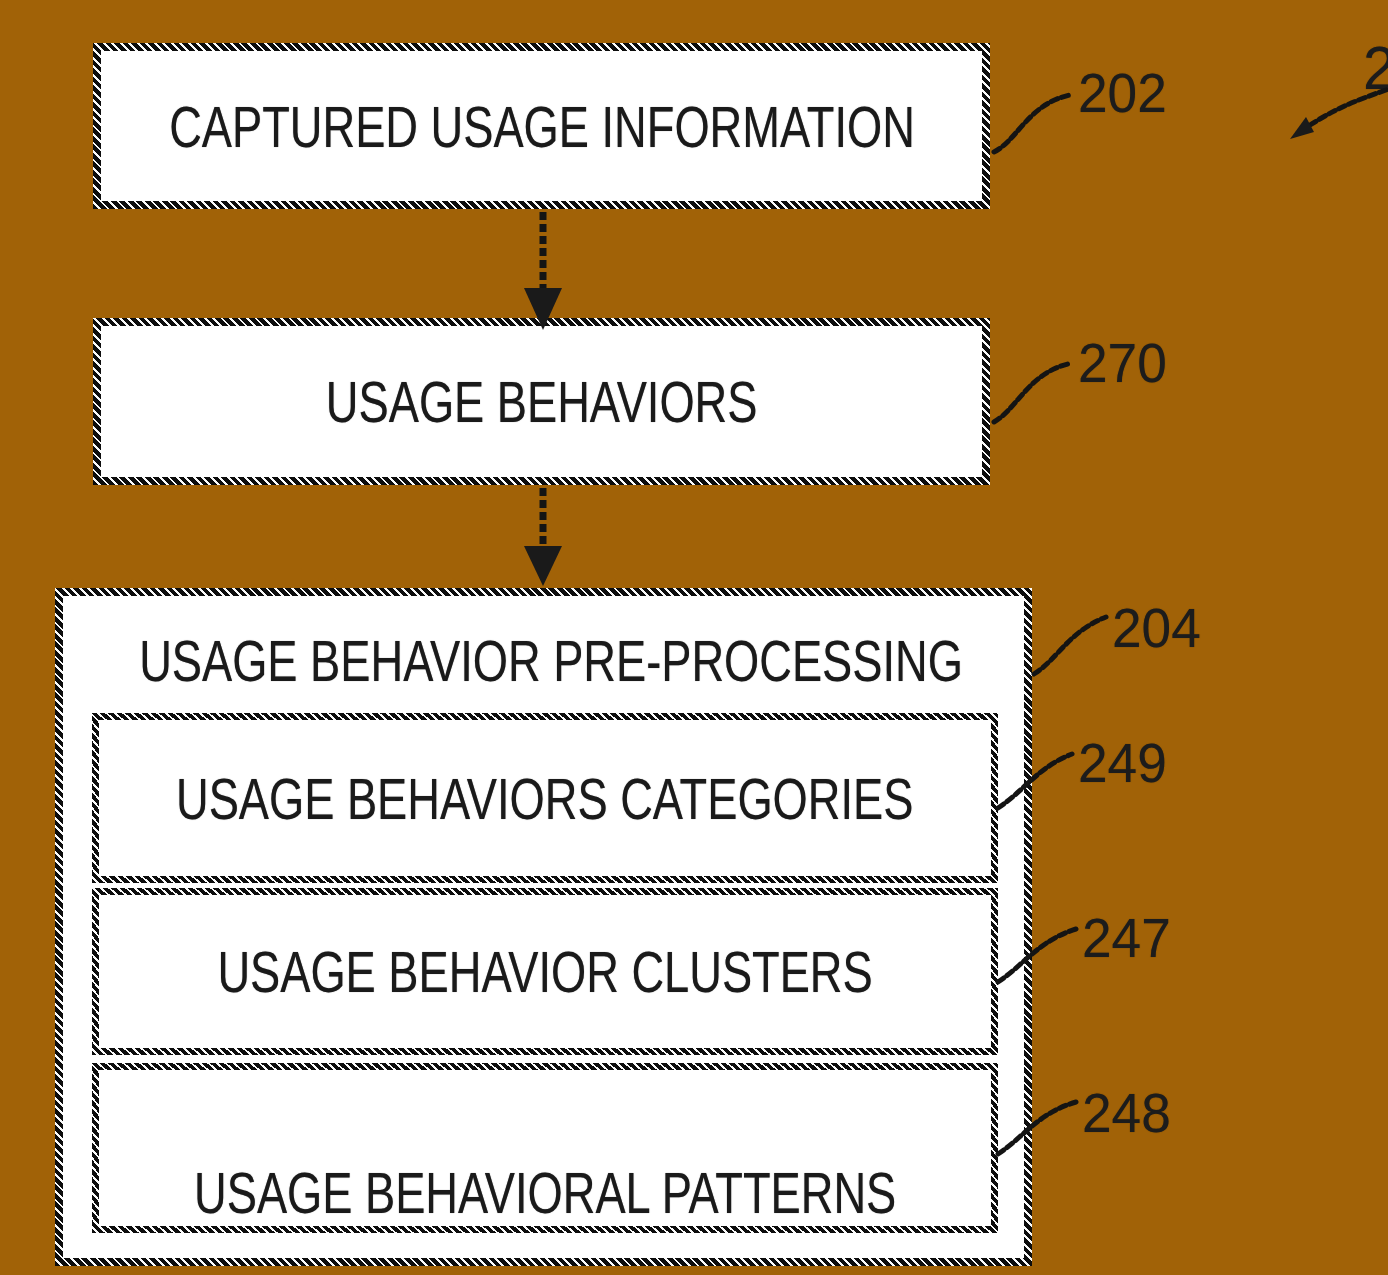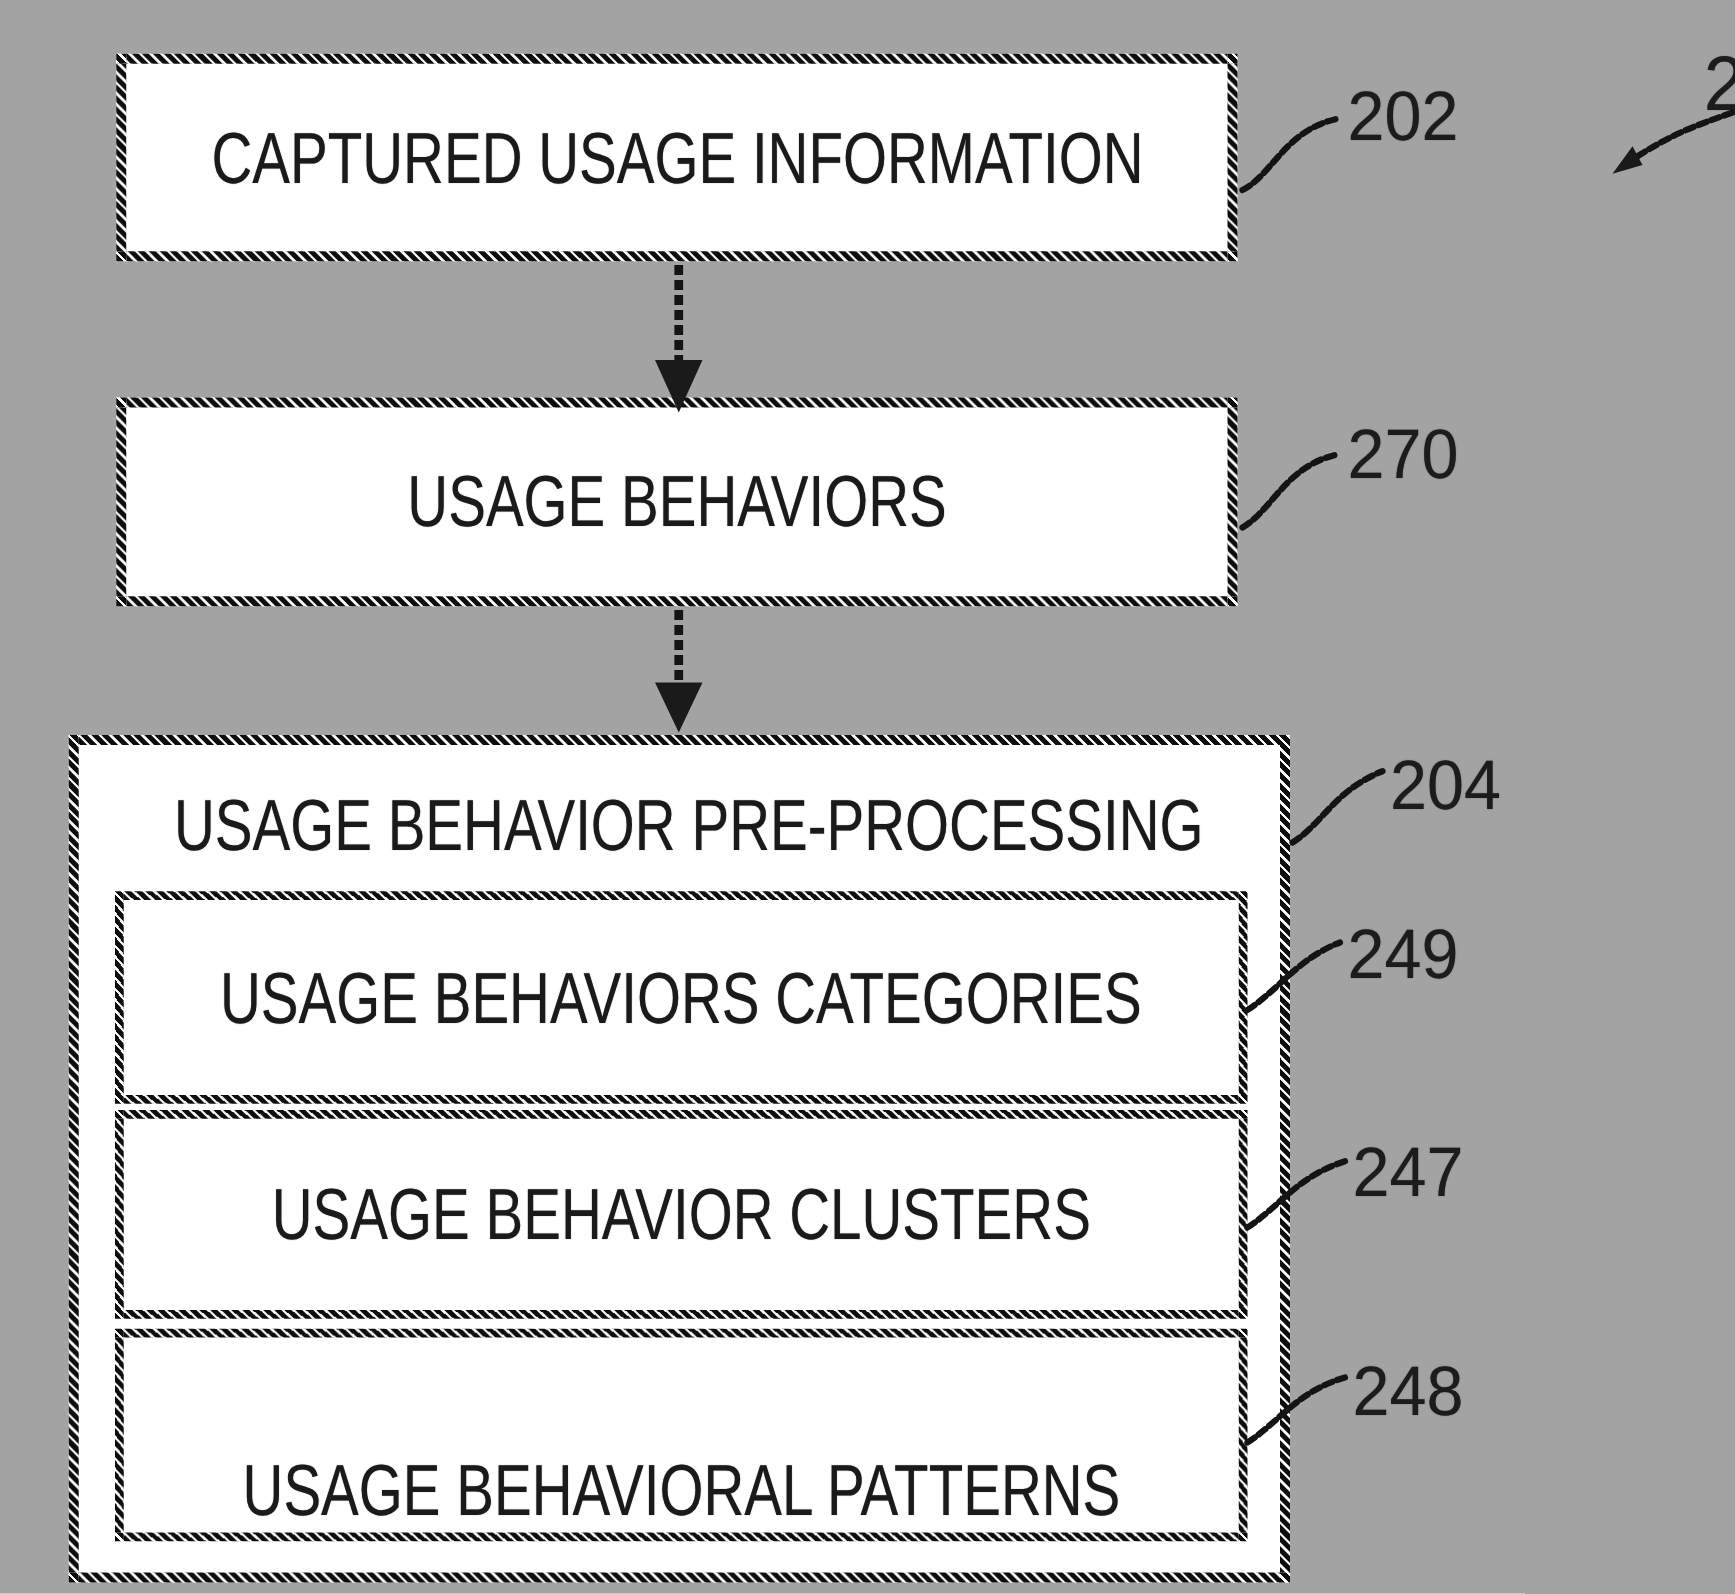--- a/index.html
+++ b/index.html
@@ -1,20 +1,20 @@
 <!DOCTYPE html>
 <html><head>
 <meta charset="utf-8">
 <style>
   html, body { margin: 0; padding: 0; background: #ffffff; }
   .stage {
     position: relative;
     width: 1388px;
     height: 1275px;
-    background: #a3a3a3;
+    background: #a16207;
     overflow: hidden;
     font-family: "Liberation Sans", "DejaVu Sans", sans-serif;
     color: #161616;
   }
   .box {
     position: absolute;
     box-sizing: border-box;
     border: 8px solid #131313;
     border-image: repeating-linear-gradient(45deg, #0d0d0d 0 4px, #fbfbfb 4px 6px) 8 round;
     background: #ffffff;

